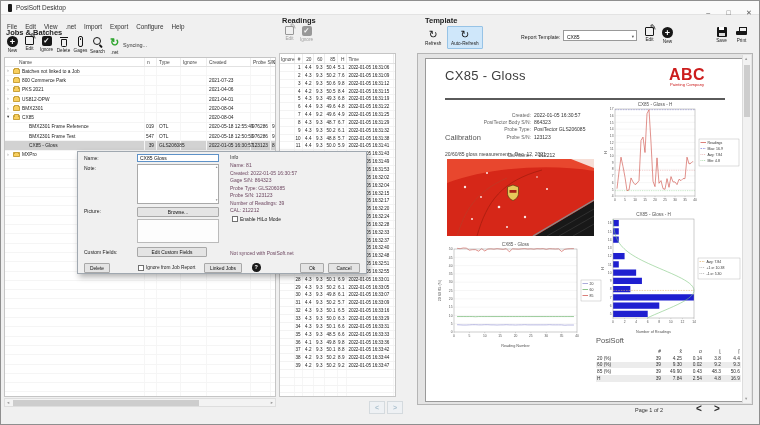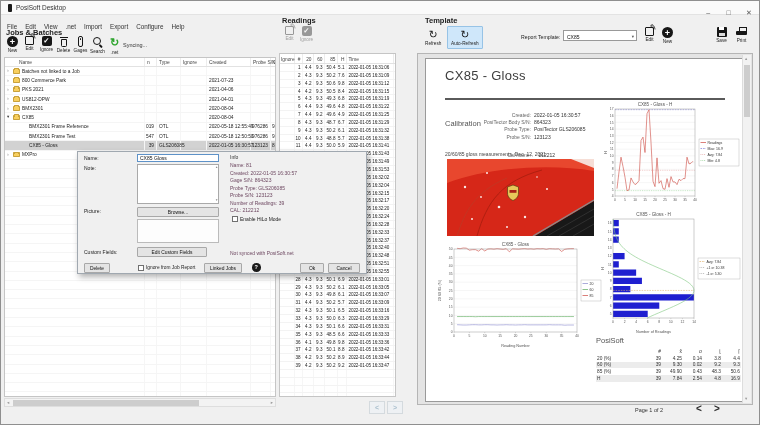--- a/index.html
+++ b/index.html
@@ -1042,28 +1042,32 @@
     <span class="tblabel">Save</span>
   </div>
   <div class="tbi" style="position:absolute;left:732px;top:26px;">
     <span class="tbicon ic-print"></span>
     <span class="tblabel">Print</span>
   </div>
 
   <div class="report-wrap">
     <div class="page">
       <div class="rp-title">CX85 - Gloss</div>
+      <div class="logo">
+        <div class="abc">ABC</div>
+        <div class="abc-sub">Painting Company</div>
+      </div>
       <div class="rule"></div>
       <div class="meta" id="report-meta">
           <div class="meta-row"><span class="meta-label">Created:</span><span class="meta-value">2022-01-05 16:30:57</span></div>
           <div class="meta-row"><span class="meta-label">PosiTector Body S/N:</span><span class="meta-value">864323</span></div>
           <div class="meta-row"><span class="meta-label">Probe Type:</span><span class="meta-value">PosiTector GLS206085</span></div>
           <div class="meta-row"><span class="meta-label">Probe S/N:</span><span class="meta-value">123123</span></div>
         </div>
-      <div class="rp-h2" style="left:19px;top:60px;">Calibration</div>
+      <div class="rp-h2" style="left:19px;top:74px;">Calibration</div>
       <div class="meta" style="top:84px;">
         <div class="meta-row">
           <span class="meta-label">Cal Name:</span>
           <span class="meta-value">212212</span>
         </div>
       </div>
       <div class="rp-note">20/60/85 gloss measurements. Dec. 12, 2021</div>
 
       <div class="photo">
         <svg viewBox="0 0 147 77" width="147" height="77">

